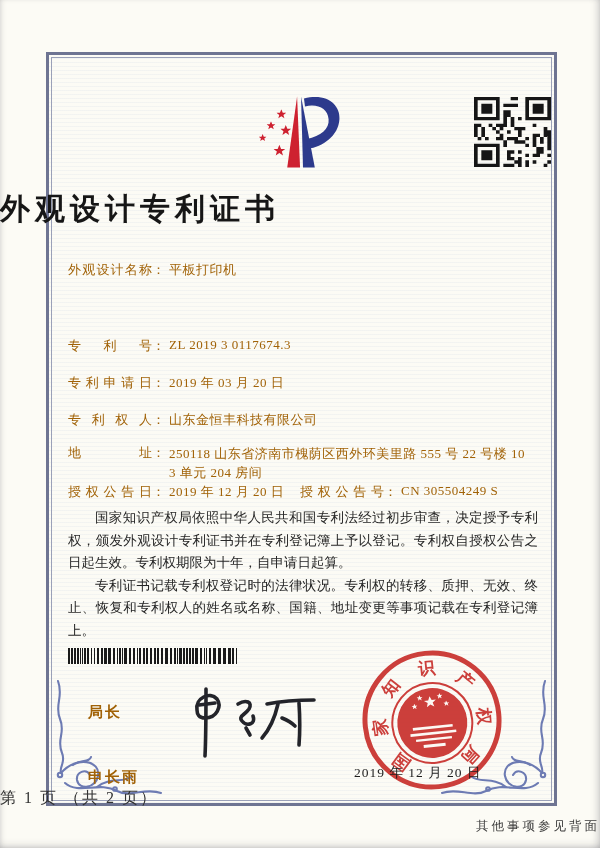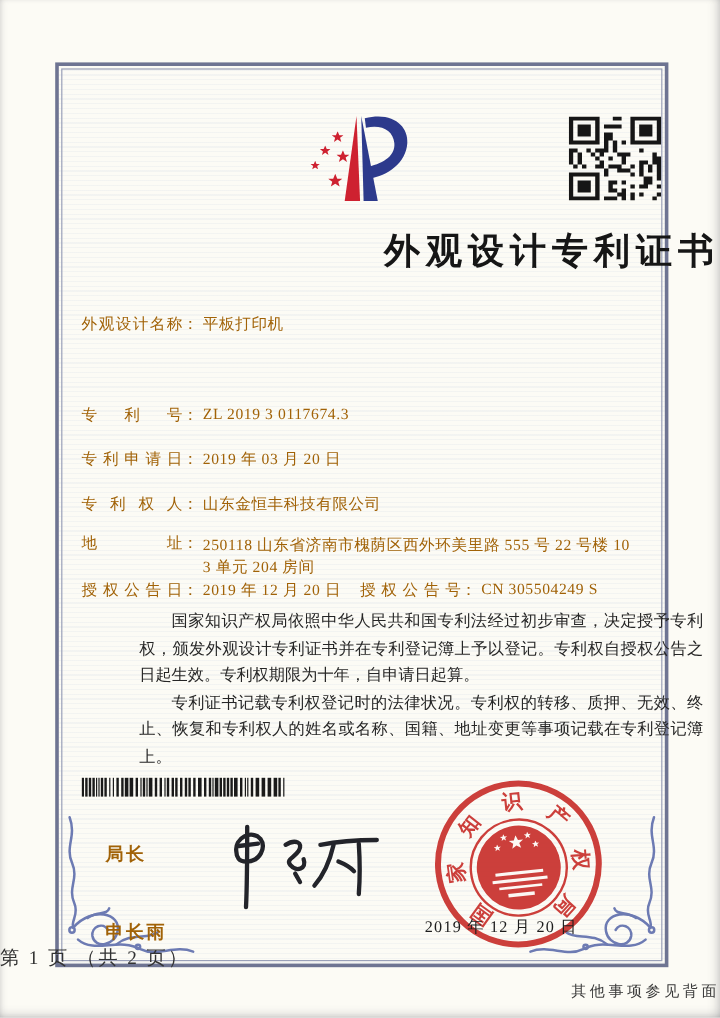--- a/index.html
+++ b/index.html
@@ -16,30 +16,30 @@
     background:repeating-linear-gradient(0deg, rgba(110,140,190,.065) 0 1px, transparent 1px 4px);
   }
   .frame-inner{position:absolute;inset:2px;border:1px solid #9aa0b8;}
   .ornament{position:absolute;width:112px;height:122px;opacity:.85;}
   .orn-left{left:2px;bottom:2px;}
   .orn-right{right:2px;bottom:2px;transform:scaleX(-1);}
   .cert-no{position:absolute;left:68px;top:92px;font-size:13px;letter-spacing:3px;color:#383838;}
   .logo{position:absolute;left:239px;top:83px;width:128px;height:100px;}
   .qr{position:absolute;left:474px;top:97px;width:77px;height:70px;}
   .title{
-    position:absolute;left:0;top:189px;width:100%;margin:0;text-align:right;
+    position:absolute;left:0;top:189px;width:100%;margin:0;text-align:left;
     font-size:30px;font-weight:700;letter-spacing:5px;color:#161616;
   }
   .frow{position:absolute;left:68px;font-size:13px;color:#a16207;}
   .flabel{display:inline-block;width:84px;text-align:justify;text-align-last:justify;vertical-align:top;}
   .fcolon{display:inline-block;vertical-align:top;margin-right:4px;}
   .fvalue{display:inline-block;vertical-align:top;letter-spacing:.5px;}
   .fvalue.multiline{white-space:pre-line;max-width:400px;line-height:19px;}
   .pair2{position:absolute;left:232px;top:0;white-space:nowrap;}
-  .body-text{position:absolute;left:68px;top:507px;width:470px;font-size:13.5px;line-height:22.5px;text-align:justify;color:#262626;margin-left:48px;}
+  .body-text{position:absolute;left:68px;top:507px;width:470px;font-size:13.5px;line-height:22.5px;text-align:justify;color:#262626;}
   .body-text p{margin:0;text-indent:2em;}
   .barcode{position:absolute;left:68px;top:648px;width:172px;height:16px;}
   .signer{position:absolute;left:88px;font-family:"Liberation Sans","DejaVu Sans",sans-serif;font-weight:700;font-size:15px;color:#a16207;letter-spacing:2px;}
   .signer-title{top:703px;}
   .signer-name{top:768px;}
   .signature{position:absolute;left:172px;top:674px;width:152px;height:94px;}
   .signature path{stroke:#23242a;stroke-width:3.6;fill:none;stroke-linecap:round;stroke-linejoin:round;}
   .seal{position:absolute;left:357px;top:645px;width:150px;height:150px;transform:rotate(-6deg);opacity:.92;}
   .seal-char{font-size:17px;font-weight:700;fill:#c8302c;text-anchor:middle;dominant-baseline:central;font-family:"Liberation Sans",sans-serif;}
   .seal-date{position:absolute;left:354px;top:764px;font-size:13.5px;color:#1d1d1d;letter-spacing:1px;}

